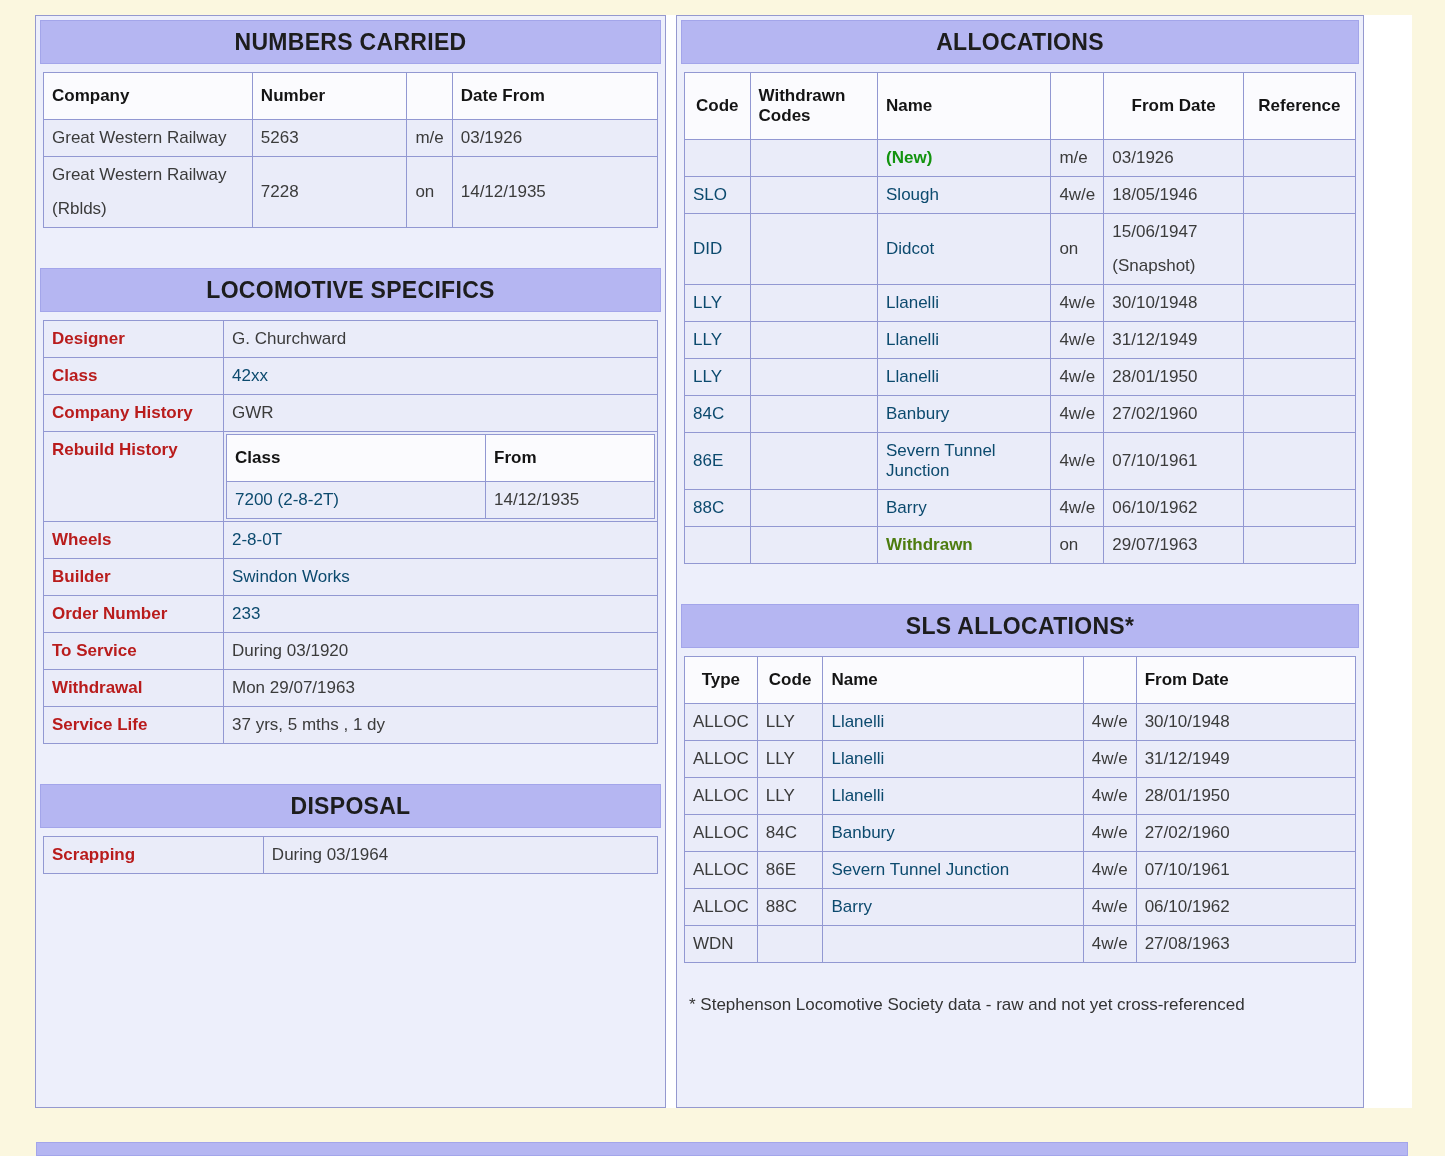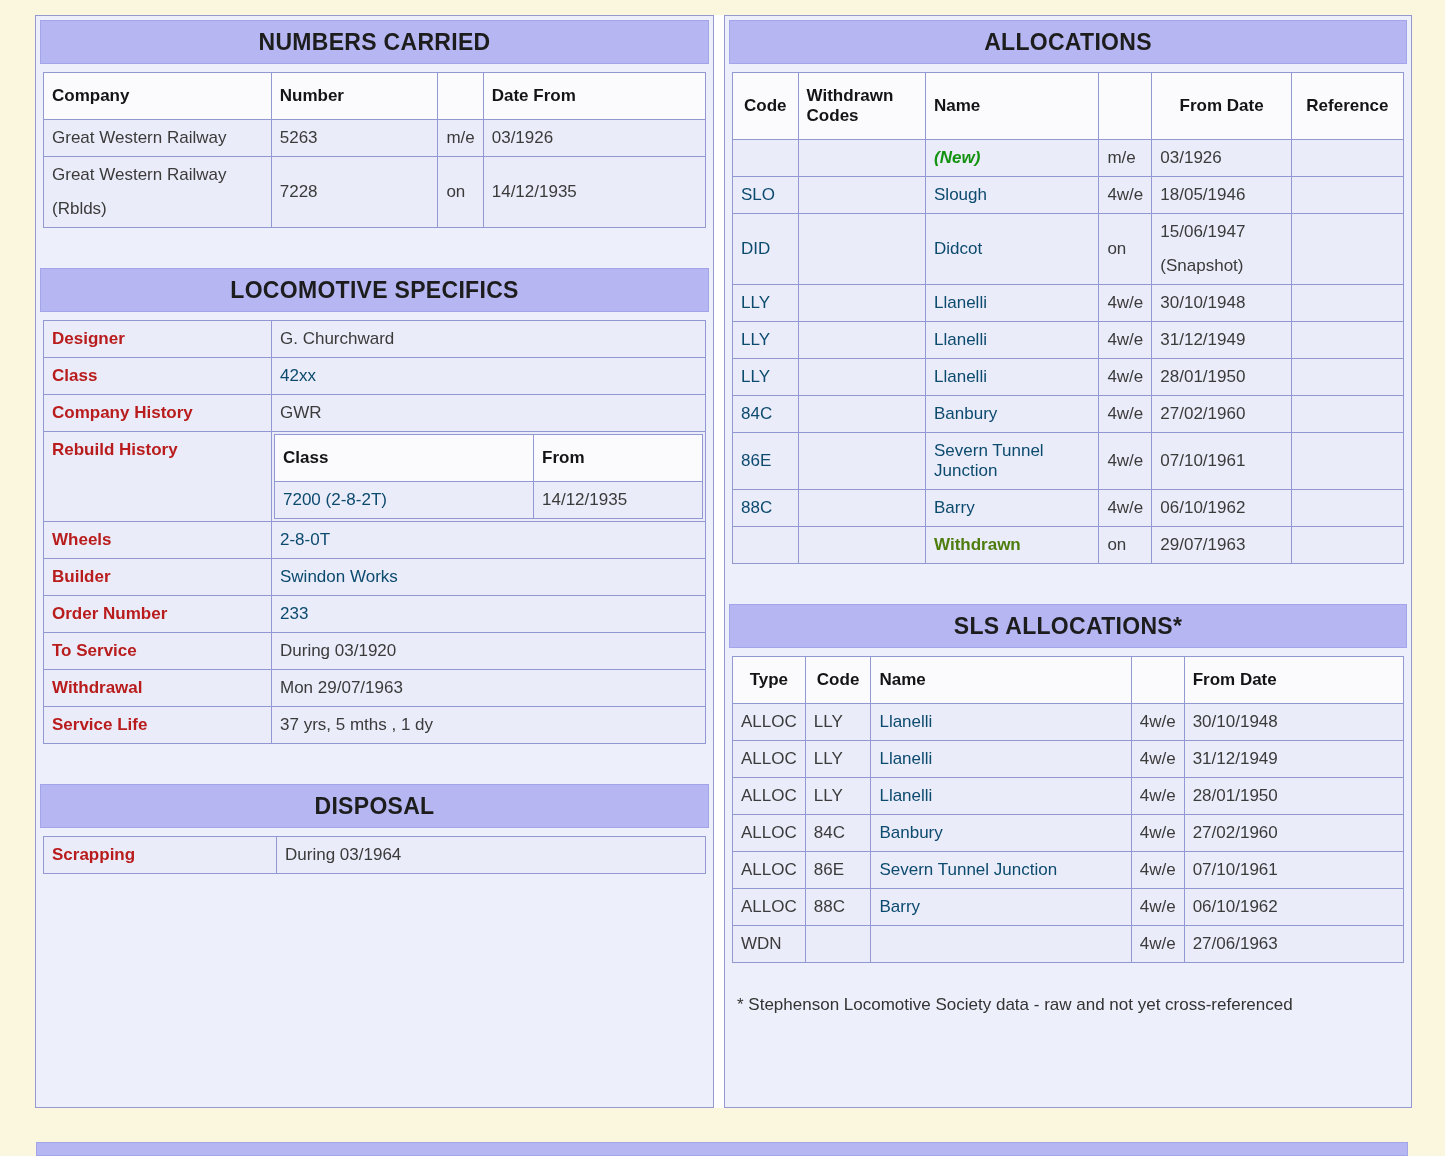--- a/index.html
+++ b/index.html
@@ -15,21 +15,21 @@
     width:1377px; height:1093px;
     background:#ffffff;
     display:flex; gap:10px;
   }
   .panel {
     background:#edeffb;
     border:1px solid #9599cf;
     box-sizing:border-box;
     padding:4px;
   }
-  .panel-left  { width:679px; }
+  .panel-left  { width:631px; }
   .panel-right { width:688px; display:flex; flex-direction:column; }
   .section + .section { margin-top:40px; }
   .section-bar {
     background:#b5b6f2;
     border:1px solid #a3a5ea;
     height:44px;
     display:flex; align-items:center; justify-content:center;
     font-weight:bold; font-size:23px; color:#1d1d1d;
     letter-spacing:0.3px;
     margin-bottom:8px;
@@ -57,21 +57,21 @@
     padding-top:13px; padding-bottom:13px;
   }
   td { background:#eaecf9; }
   .label-cell {
     font-weight:bold; color:#b91c1c;
   }
   .center { text-align:center; }
   a.lnk {
     color:#0c4a6e; text-decoration:none; cursor:pointer;
   }
-  .green-bold { color:#13930f; font-weight:bold;font-style:italic; }
+  .green-bold { color:#13930f; font-weight:bold; }
   .red-bold   { color:#4d7c0f; font-weight:bold; }
   .block-note { display:block; padding-top:14px; }
   .top-align { vertical-align:top; }
   .nested-wrap { padding:2px; }
   .nested-wrap table { margin:0; }
   .footnote {
     margin-top:32px;
     padding-left:8px;
     font-size:17px;
     color:#333333;
@@ -387,21 +387,21 @@
           <td>88C</td>
           <td><a class="lnk">Barry</a></td>
           <td>4w/e</td>
           <td>06/10/1962</td>
         </tr>
         <tr>
           <td>WDN</td>
           <td></td>
           <td></td>
           <td>4w/e</td>
-          <td>27/06/1963</td>
+          <td>27/08/1963</td>
         </tr>
       </tbody>
         </table>
       <div class="footnote">* Stephenson Locomotive Society data - raw and not yet cross-referenced</div>
     </div>
 
   </div>
 </div>
 
 <div class="bottom-bar"></div>

